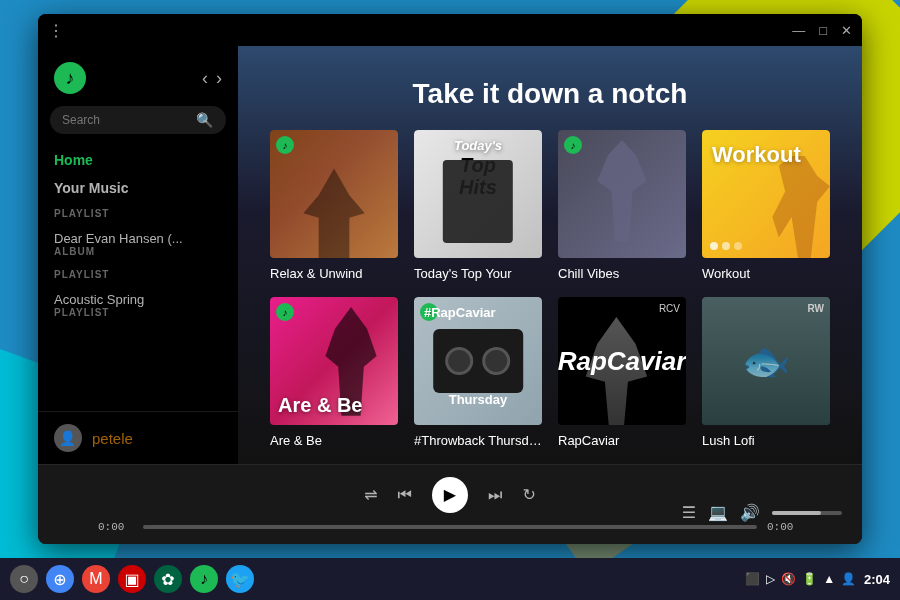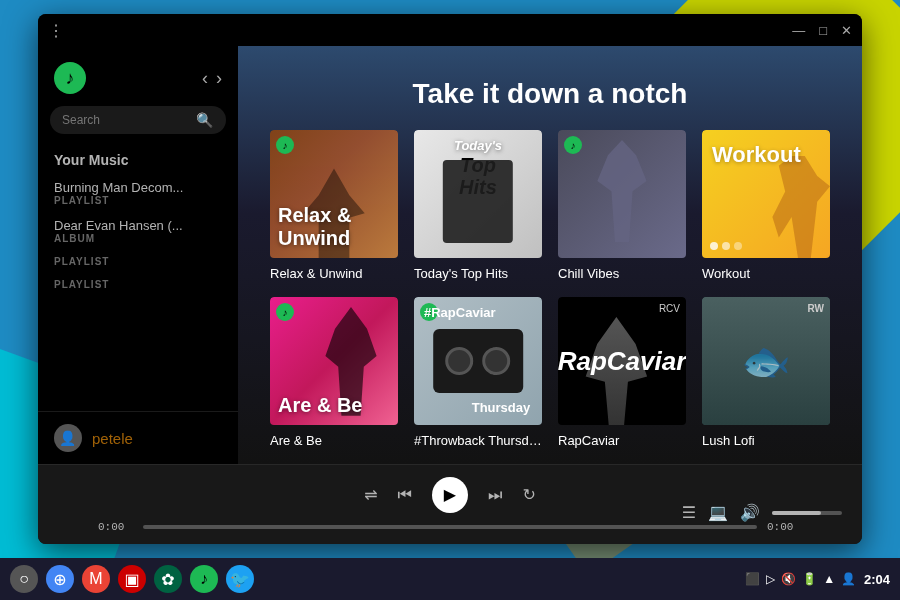--- a/index.html
+++ b/index.html
@@ -648,73 +648,73 @@
             <span class="nav-arrow">›</span>
           </div>
         </div>
 
         <div class="search-bar">
           <input class="search-input" type="text" placeholder="Search" style="">
           <span class="search-icon-svg">🔍</span>
         </div>
 
         <div class="sidebar-nav">
+          <div class="sidebar-nav-item active">Home</div>
           <div class="sidebar-nav-item inactive">Your Music</div>
         </div>
 
 
         <div class="sidebar-playlist-item">
-          <div class="sidebar-playlist-name">Burning Man Decom...</div>
           <div class="sidebar-playlist-type">PLAYLIST</div>
         </div>
         <div class="sidebar-playlist-item">
           <div class="sidebar-playlist-name">Dear Evan Hansen (...</div>
           <div class="sidebar-playlist-type">ALBUM</div>
         </div>
         <div class="sidebar-playlist-item">
           <div class="sidebar-playlist-type">PLAYLIST</div>
         </div>
         <div class="sidebar-playlist-item">
+          <div class="sidebar-playlist-name">Acoustic Spring</div>
           <div class="sidebar-playlist-type">PLAYLIST</div>
         </div>
 
         <div class="sidebar-footer">
           <div class="user-avatar">👤</div>
           <span class="username">petele</span>
         </div>
       </div>
 
       <div class="main-content">
         <h1 class="main-title">Take it down a notch</h1>
 
         <div class="cards-grid">
 
           <div class="card">
             <div class="card-image">
               <div class="relax-figure"></div>
               <div class="card-spotify-icon">♪</div>
               <div class="person-silhouette"></div>
-              <div class="card-text-overlay">Relax &amp;<br>Unwind</div>
               <div class="card-overlay">
                 <div class="play-btn-overlay">▶</div>
               </div>
             </div>
             <div class="card-title">Relax &amp; Unwind</div>
           </div>
 
           <div class="card">
             <div class="card-image card-tophits">
               <div class="card-text-top">Today's</div>
               <div style="position:absolute;top:24px;left:50%;transform:translateX(-50%);font-size:20px;font-weight:900;color:#000;text-align:center;line-height:1.1;">Top<br>Hits</div>
               <div class="tophits-figure"></div>
               <div class="card-overlay">
                 <div class="play-btn-overlay">▶</div>
               </div>
             </div>
-            <div class="card-title">Today's Top Hits</div>
+            <div class="card-title">Today's Top Your</div>
           </div>
 
           <div class="card">
             <div class="card-image card-chill">
               <div class="card-spotify-icon">♪</div>
               <div class="chill-person"></div>
               <div class="card-overlay">
                 <div class="play-btn-overlay">▶</div>
               </div>
             </div>
@@ -753,21 +753,21 @@
           </div>
 
           <div class="card">
             <div class="card-image card-throwback">
               <div class="card-spotify-icon">♪</div>
               <div style="position:absolute;top:8px;left:10px;font-size:13px;font-weight:700;color:#fff;">#RapCaviar</div>
               <div class="cassette">
                 <div class="cassette-wheel"></div>
                 <div class="cassette-wheel"></div>
               </div>
-              <div style="position:absolute;bottom:10px;left:50%;transform:translateX(-50%);font-size:13px;font-weight:700;color:#fff;white-space:nowrap;margin-left:23px;">Thursday</div>
+              <div style="position:absolute;bottom:18px;left:50%;transform:translateX(-50%);font-size:13px;font-weight:700;color:#fff;white-space:nowrap;">Thursday</div>
               <div class="card-overlay">
                 <div class="play-btn-overlay">▶</div>
               </div>
             </div>
             <div class="card-title">#Throwback Thursday</div>
           </div>
 
           <div class="card">
             <div class="card-image card-rapcaviar">
               <div style="position:absolute;top:6px;right:6px;color:#ccc;font-size:10px;font-weight:400;">RCV</div>

